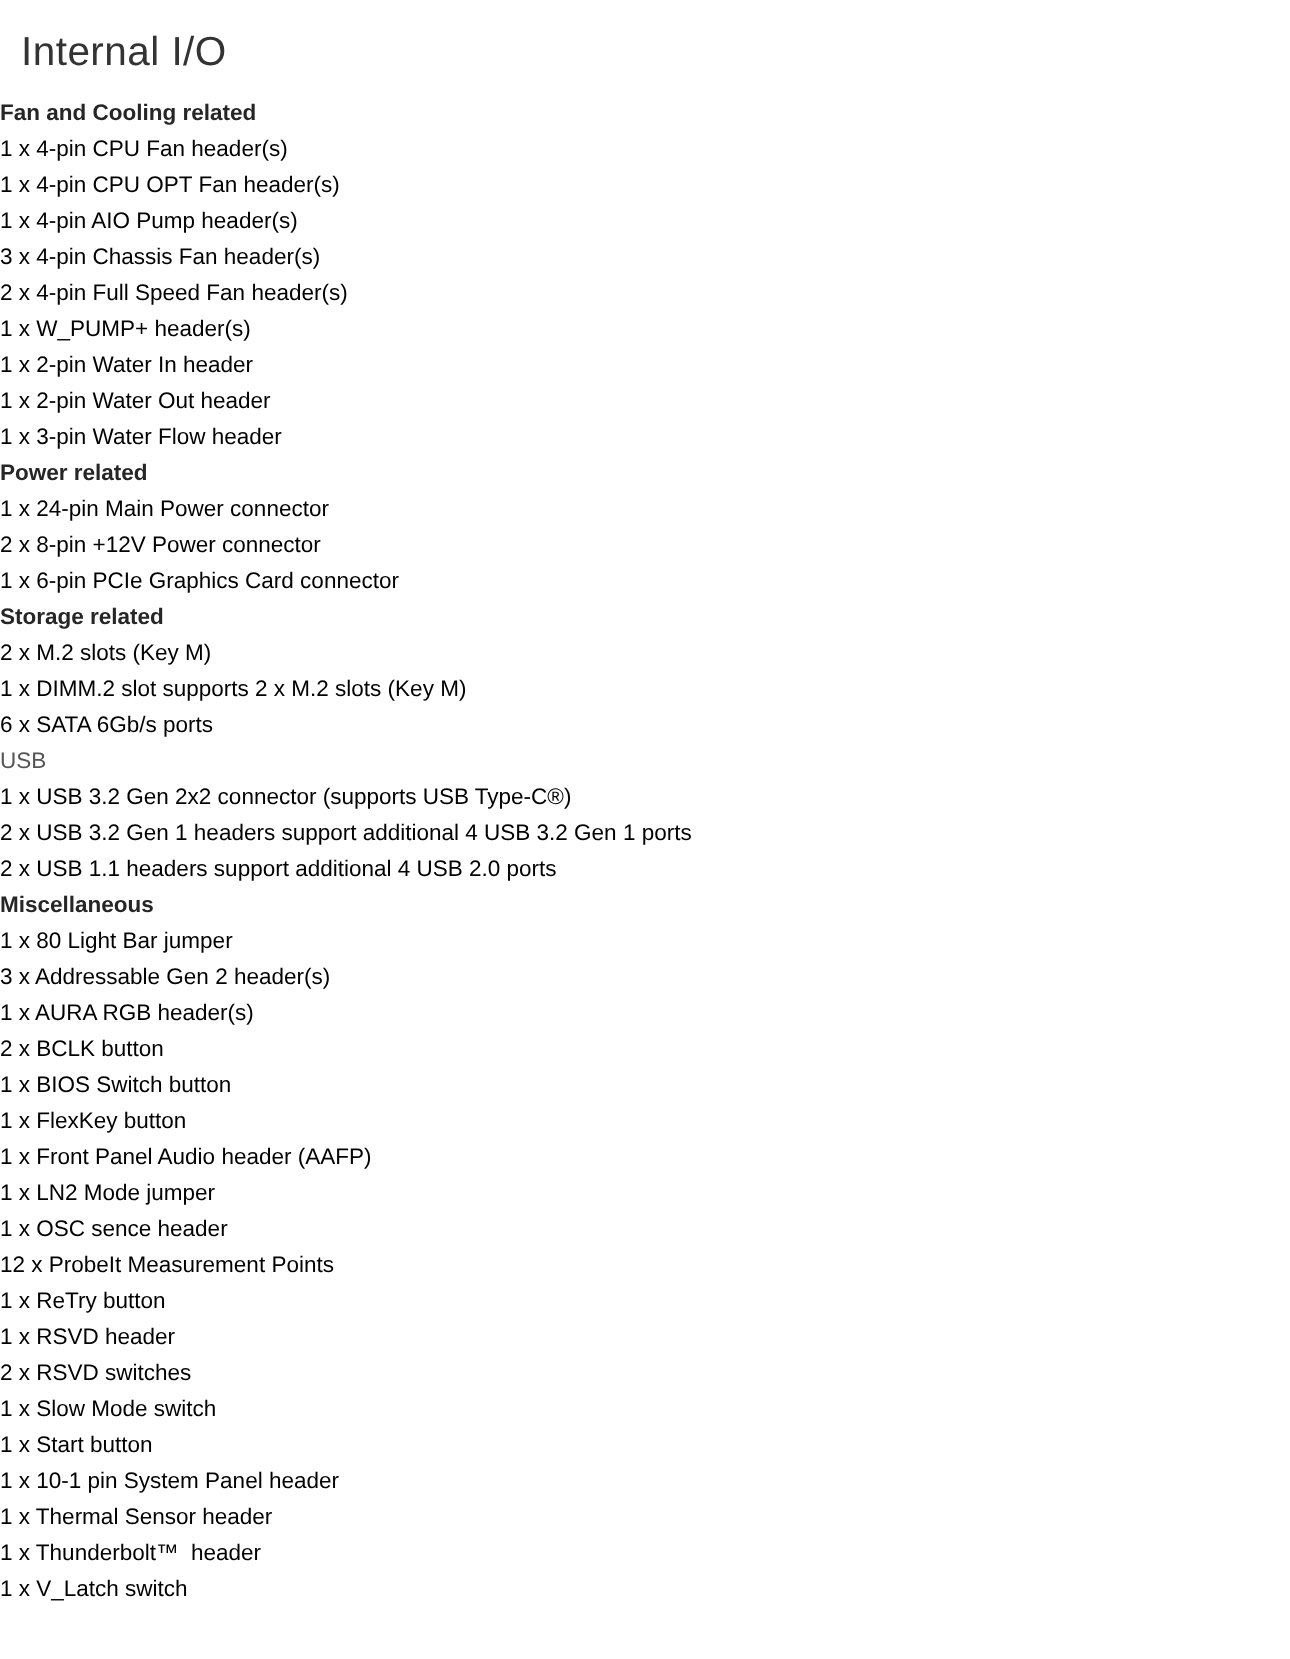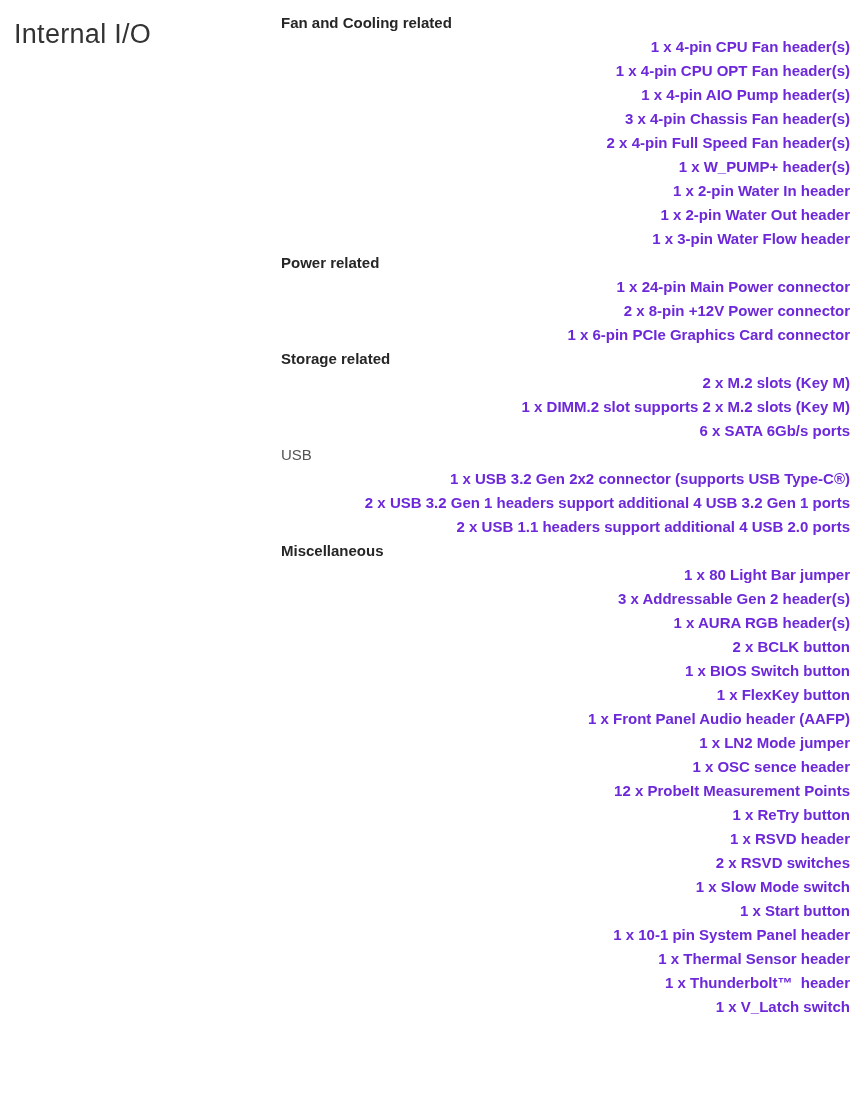--- a/index.html
+++ b/index.html
@@ -10,20 +10,21 @@
   }
   .page {
     width: 860px;
     min-height: 1106px;
     background: #ffffff;
     box-sizing: border-box;
   }
   .spec-row {
     display: flex;
     align-items: flex-start;
+    flex-direction: column;
   }
   .label-col {
     width: 281px;
     box-sizing: border-box;
     padding: 15px 10px 0 14px;
   }
   .row-title {
     font-size: 27px;
     line-height: 38px;
     font-weight: 300;
@@ -43,23 +44,22 @@
   }
   .spec-heading.bold {
     font-weight: 700;
     color: #262626;
   }
   .spec-heading.plain {
     font-weight: 400;
     color: #545454;
   }
   .spec-item {
-    font-weight: 700;
-    color: #6d28d9;
-    text-align: right;
+    font-weight: 400;
+    color: #000000;
   }
 </style>
 </head>
 <body>
 
 <div class="page">
   <div class="spec-row">
     <div class="label-col">
       <div class="row-title">
         <div>Internal I/O</div>

